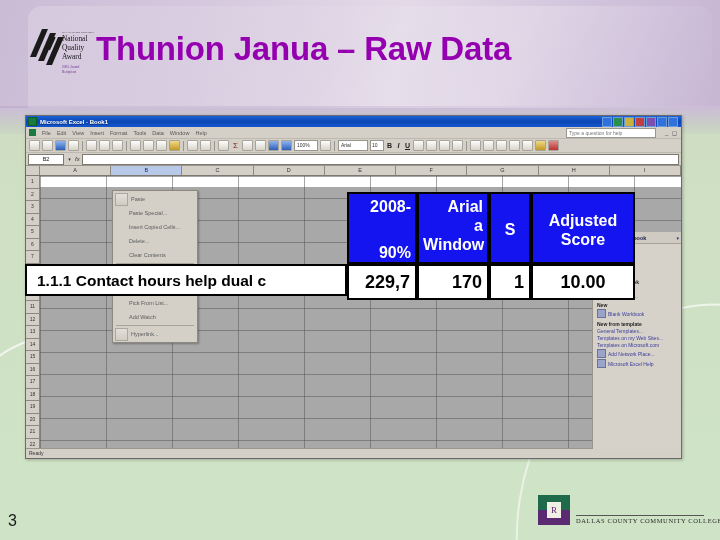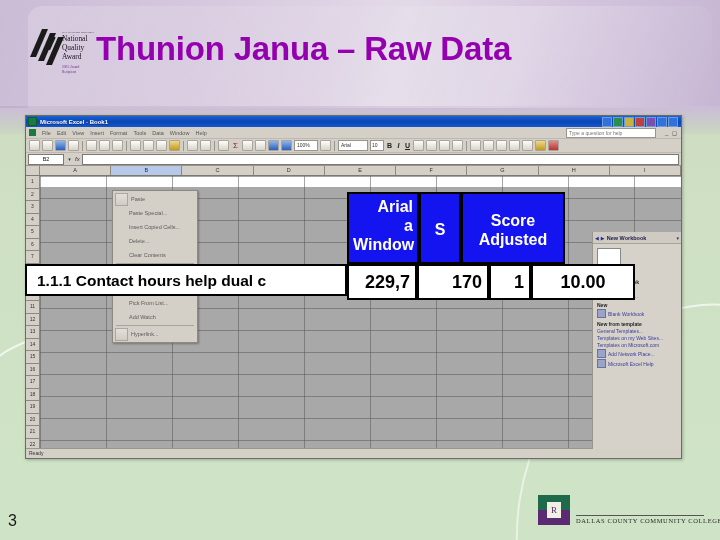--- a/index.html
+++ b/index.html
@@ -453,31 +453,35 @@
         </div>
       </div>
     </div>
 
     <div class="xstatus">Ready</div>
   </div>
 
   <div id="overlay">
     <div class="ov-row">
       <div class="ov-blank"></div>
+      <div class="ov-cellhdr w-c1">
+        <span>2008-</span>
+        <span style="margin-top:auto">90%</span>
+      </div>
       <div class="ov-cellhdr w-c2">
         <span>Arial</span>
         <span>a</span>
         <span>Window</span>
       </div>
       <div class="ov-cellhdr ctr w-c3">
         <span>S</span>
       </div>
       <div class="ov-cellhdr ctr w-c4">
+        <span>Adjusted</span>
         <span>Score</span>
-        <span>Adjusted</span>
       </div>
     </div>
     <div class="ov-row">
       <div class="ov-title">1.1.1 Contact hours help dual c</div>
       <div class="ov-cellval w-c1">229,7</div>
       <div class="ov-cellval w-c2">170</div>
       <div class="ov-cellval w-c3">1</div>
       <div class="ov-cellval ctr w-c4">10.00</div>
     </div>
   </div>

